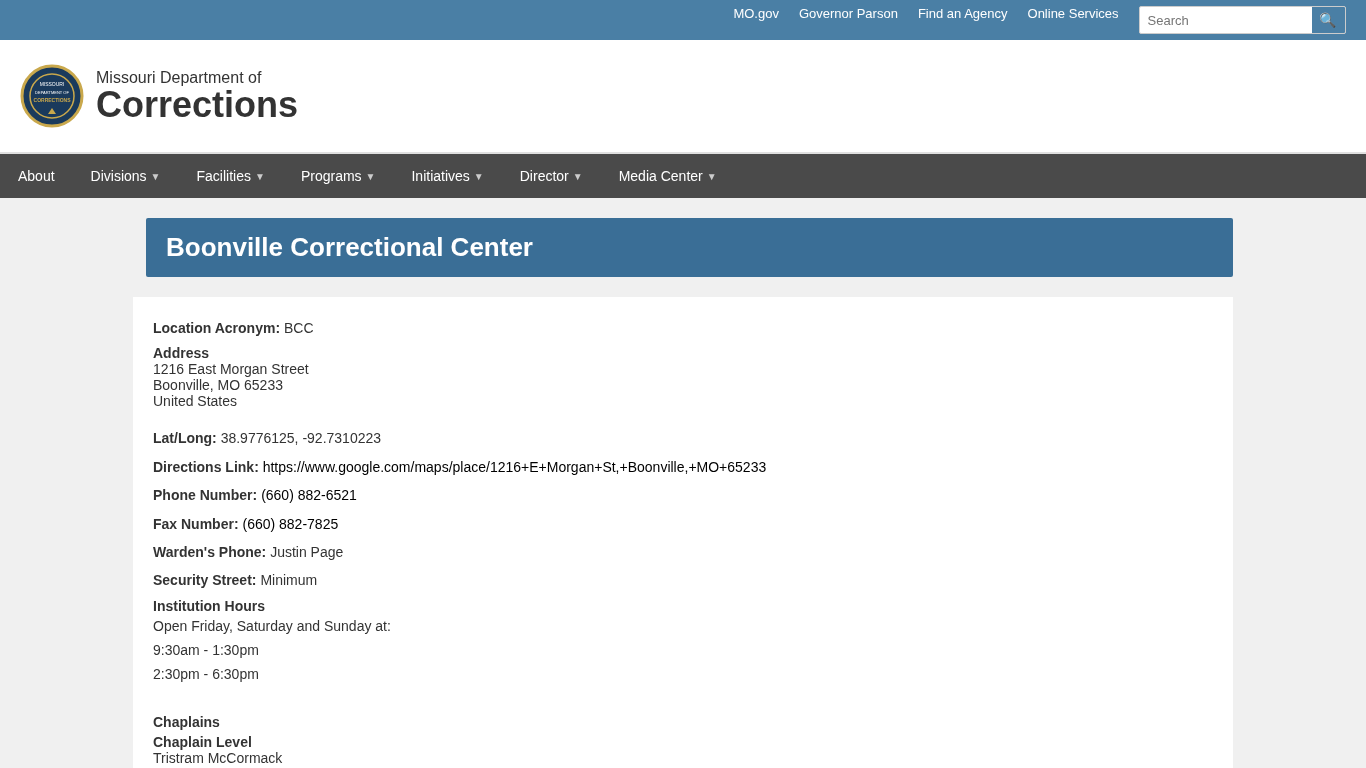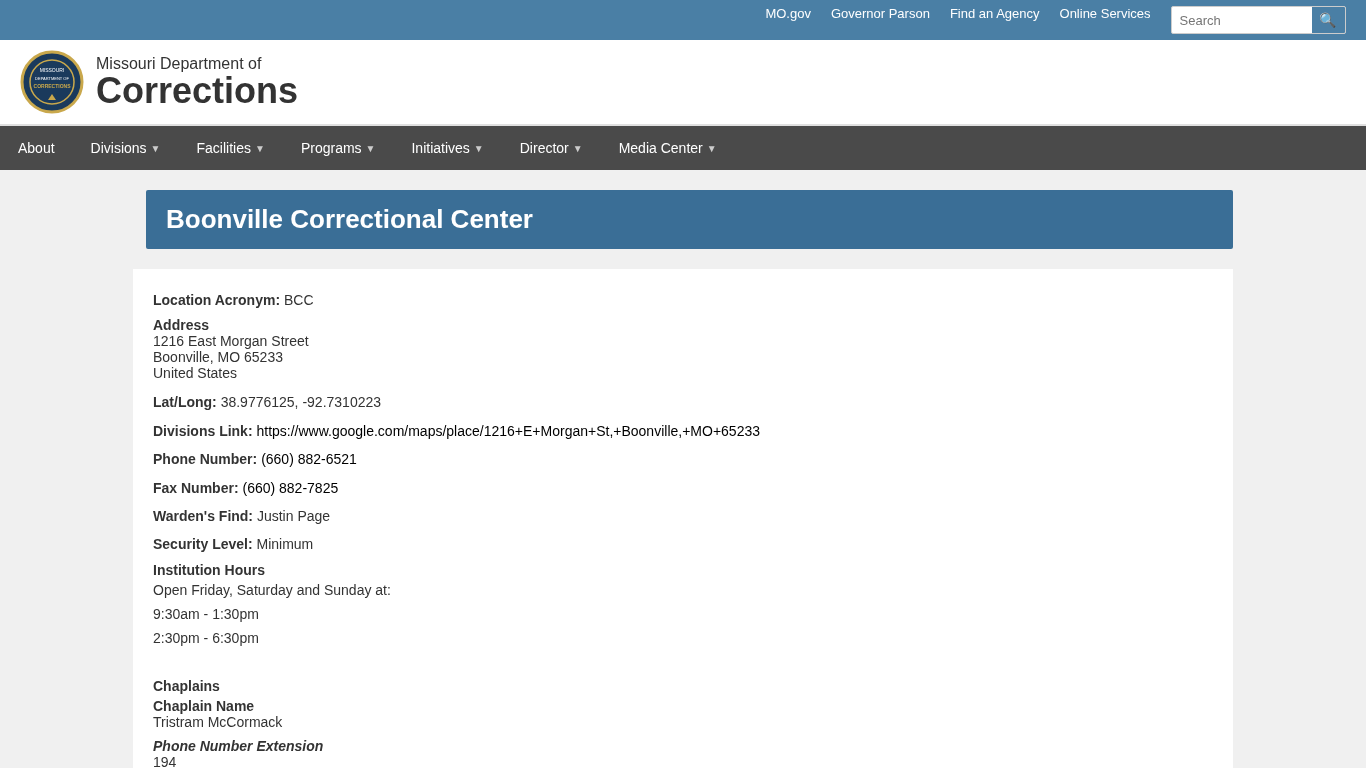--- a/index.html
+++ b/index.html
@@ -24,36 +24,36 @@
       background: #fff;
       border: 1px solid #ccc;
       border-radius: 2px;
       overflow: hidden;
     }
     .search-wrapper input {
       border: none;
       outline: none;
       padding: 4px 8px;
       font-size: 13px;
-      width: 140px;
+      width: 172px;
       color: #999;
     }
     .search-wrapper button {
       background: #4a7fa5;
       border: none;
       padding: 5px 8px;
       cursor: pointer;
       color: #fff;
       font-size: 14px;
     }
 
     
     .header {
       background: #fff;
-      padding: 10px 20px;
+      padding: 24px 20px;
       display: flex;
       align-items: center;
       gap: 12px;
       border-bottom: 2px solid #e0e0e0;
     }
     .header-text { display: flex; flex-direction: column; }
     .header-text .dept {
       font-size: 16px;
       color: #333;
       font-weight: normal;
@@ -108,21 +108,21 @@
       margin-bottom: 6px;
       line-height: 1.6;
     }
     .field-label {
       font-weight: bold;
     }
     .field-value {
       font-weight: normal;
     }
     .address-block {
-      margin-bottom: 10px;
+      margin-bottom: 18px;
     }
     a.link { color: #000000; text-decoration: none; }
 
     .section-header {
       font-weight: bold;
       margin-top: 6px;
       margin-bottom: 4px;
     }
     .hours-row { margin-bottom: 4px; }
 
@@ -207,51 +207,51 @@
       <div>Boonville, MO 65233</div>
       <div>United States</div>
     </div>
 
     <div class="field-row">
       <span class="field-label">Lat/Long:</span>
       <span class="field-value"> <span>38.9776125, -92.7310223</span></span>
     </div>
 
     <div class="field-row">
-      <span class="field-label">Divisions Link:</span>
+      <span class="field-label">Directions Link:</span>
       <span> </span><a class="link" href="#">https://www.google.com/maps/place/1216+E+Morgan+St,+Boonville,+MO+65233</a>
     </div>
 
     <div class="field-row">
       <span class="field-label">Phone Number:</span>
       <span> </span><a class="link" href="#">(660) 882-6521</a>
     </div>
 
     <div class="field-row">
       <span class="field-label">Fax Number:</span>
       <span> </span><a class="link" href="#">(660) 882-7825</a>
     </div>
 
     <div class="field-row">
-      <span class="field-label">Warden's Find:</span>
+      <span class="field-label">Warden's Phone:</span>
       <span class="field-value"> <span>Justin Page</span></span>
     </div>
 
     <div class="field-row">
-      <span class="field-label">Security Level:</span>
+      <span class="field-label">Security Street:</span>
       <span class="field-value"> <span>Minimum</span></span>
     </div>
 
     <div class="section-header">Institution Hours</div>
     <div class="hours-row">Open Friday, Saturday and Sunday at:</div>
     <div class="hours-row" style="margin-top:8px;">9:30am - 1:30pm</div>
     <div class="hours-row" style="margin-top:8px;">2:30pm - 6:30pm</div>
 
     <div class="section-header" style="margin-top:32px;">Chaplains</div>
 
-    <div class="field-label">Chaplain Name</div>
+    <div class="field-label">Chaplain Level</div>
     <div>Tristram McCormack</div>
 
     <div class="field-label" style="margin-top:8px;font-style:italic;">Phone Number Extension</div>
     <div>194</div>
 
   </div>
 </div>
 
 </body></html>

